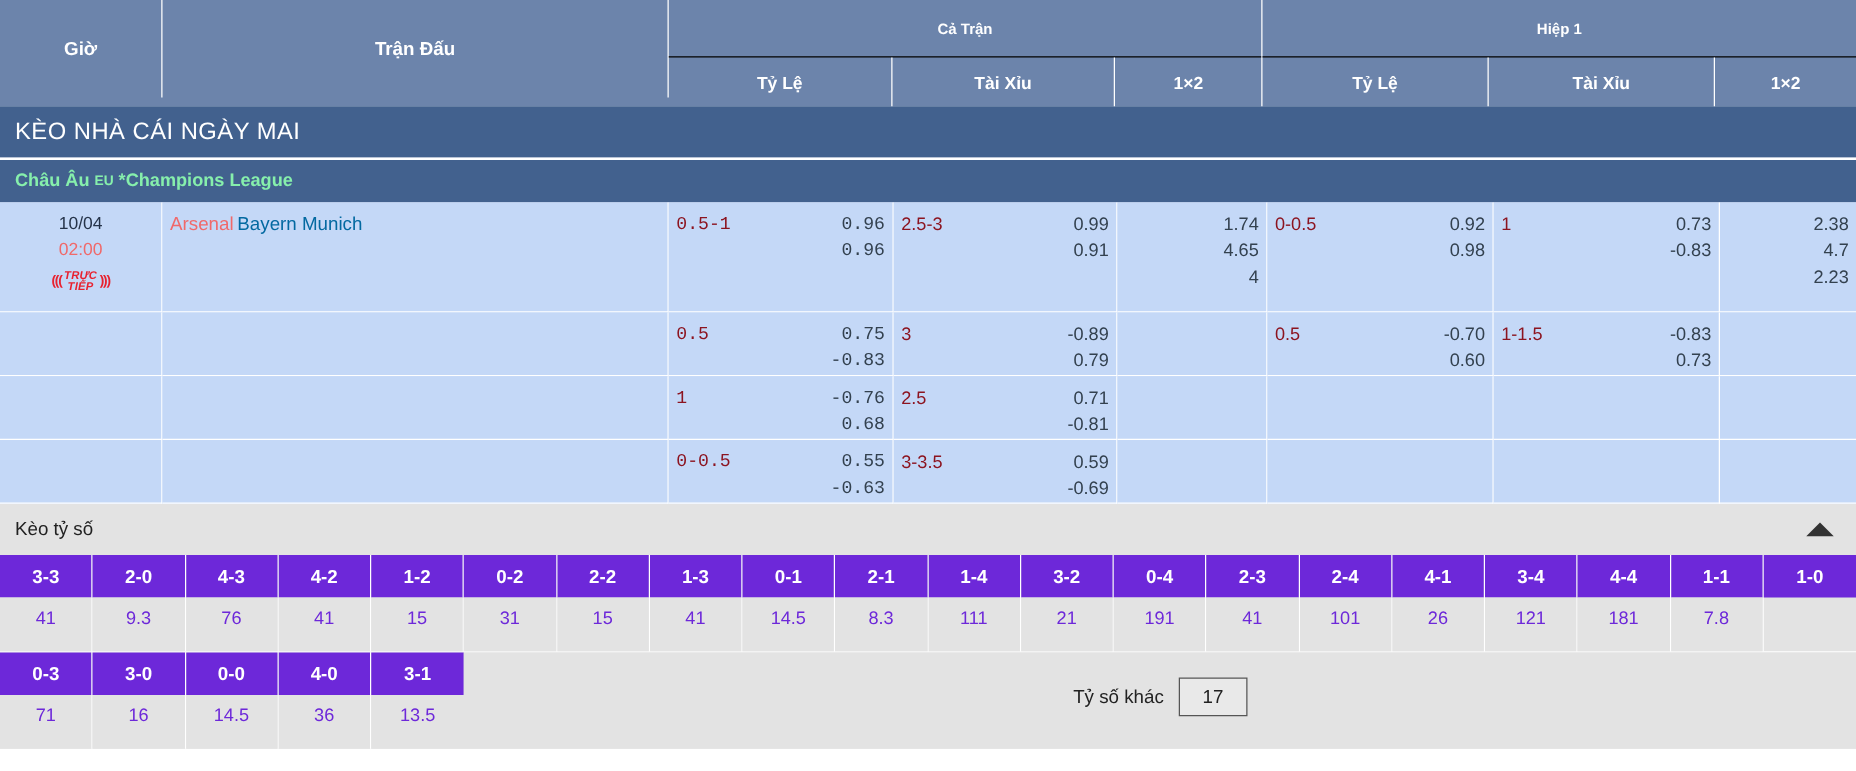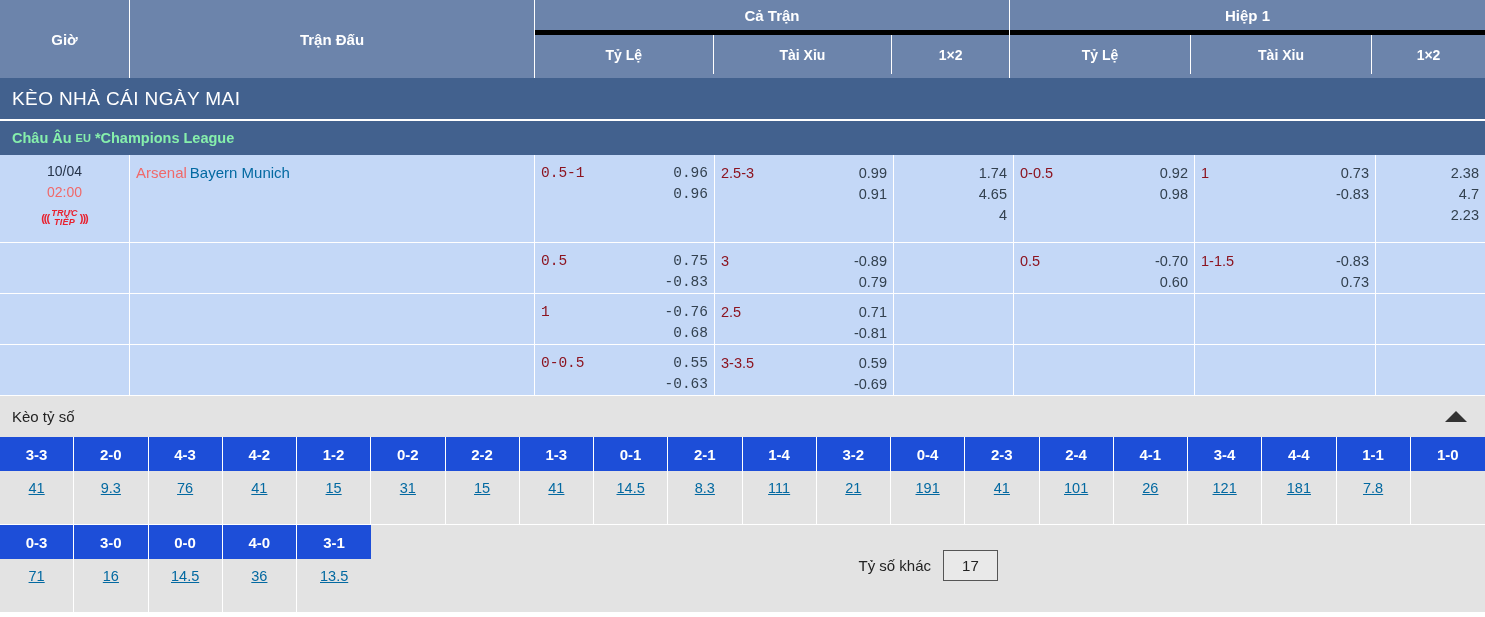--- a/index.html
+++ b/index.html
@@ -19,22 +19,22 @@
     display: flex; flex-direction: column;
     justify-content: center; align-items: center;
     font-weight: bold; font-size: 15px;
     height: 78px;
   }
   .hdr-gio { width: 130px; }
   .hdr-match { width: 405px; }
   .hdr-group { width: 475px; border-right: 1px solid #fff; }
   .hdr-group-last { width: 475px; }
   .grp-title {
-    height: 35px; display: flex; align-items: center; justify-content: center;
-    font-size: 15px; font-weight: bold; border-bottom: 5px solid #000000;
+    height: 46px; display: flex; align-items: center; justify-content: center;
+    font-size: 12px; font-weight: bold; border-bottom: 1px solid #000000;
   }
   .grp-subs { display: flex; height: 39px; }
   .grp-sub {
     display: flex; align-items: center; justify-content: center;
     font-size: 14px; font-weight: bold;
     border-right: 1px solid #ffffff;
   }
   .grp-sub:last-child { border-right: none; }
   .sub-w-ty { width: 179px; }
   .sub-w-tx { width: 179px; }
@@ -120,28 +120,28 @@
     border-bottom: 11px solid #333;
   }
   .score-grid { display: flex; width: 1485px; }
   .score-col {
     width: 74.25px;
     border-right: 1px solid #ffffff;
     display: flex; flex-direction: column;
   }
   .score-col:last-child { border-right: none; }
   .sc-label {
-    height: 34px; background: #1d4ed8; color: #ffffff;
+    height: 34px; background: #6d28d9; color: #ffffff;
     display: flex; align-items: center; justify-content: center;
     font-weight: bold; font-size: 15px;
   }
   .sc-val {
-    height: 53px; background: #e3e3e3; color: #0369a1;
+    height: 43px; background: #e3e3e3; color: #6d28d9;
     display: flex; align-items: flex-start; justify-content: center;
-    padding-top: 9px; font-size: 14.5px; text-decoration: underline;
+    padding-top: 9px; font-size: 14.5px;
   }
   .row2-wrap { display: flex; width: 1485px; border-top: 1px solid #ffffff; }
   .row2-cols { display: flex; }
   .row2-filler {
     flex: 1; background: #e3e3e3;
     display: flex; align-items: center; justify-content: center;
     padding-bottom: 6px;
   }
   .other {
     display: flex; align-items: center; gap: 12px;

